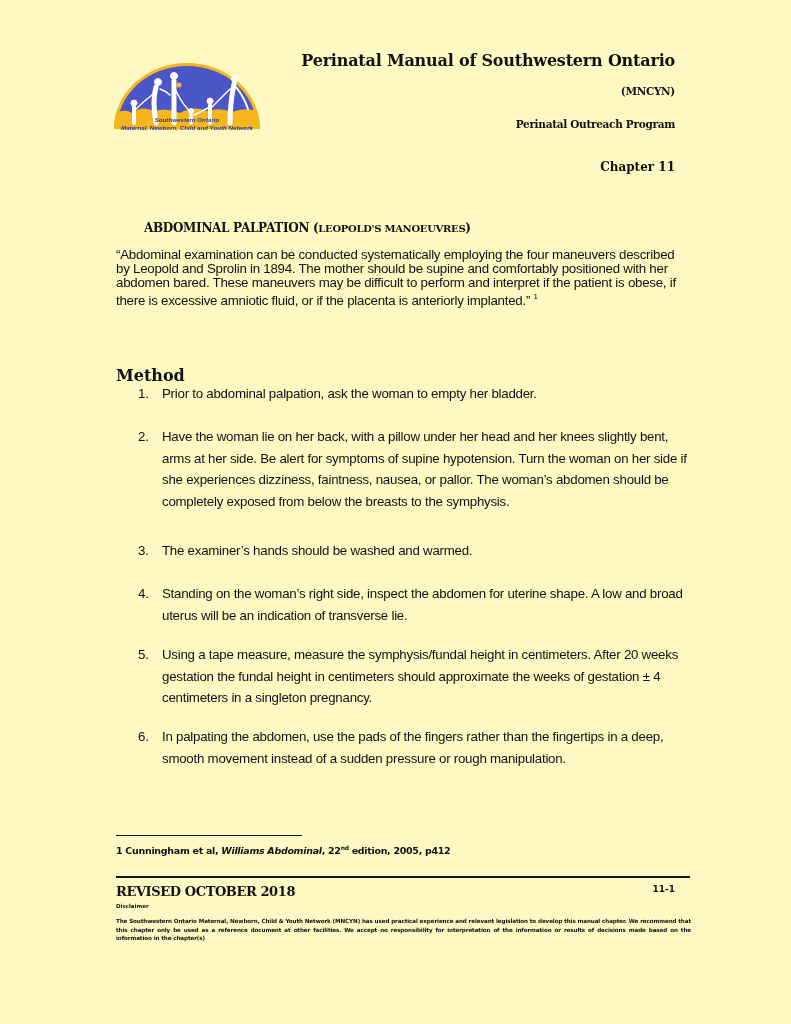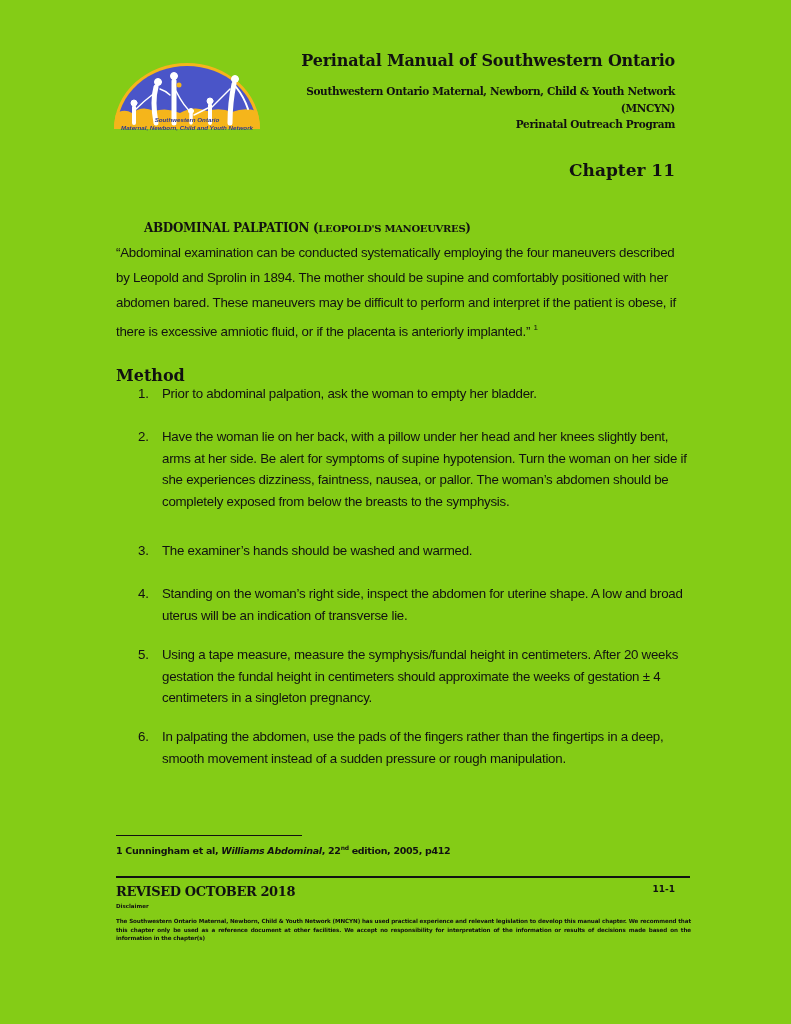--- a/index.html
+++ b/index.html
@@ -1,35 +1,35 @@
 <!DOCTYPE html>
 <html><head>
 <meta charset="utf-8">
 <style>
   html, body { margin: 0; padding: 0; background: #ffffff; }
   body { width: 791px; height: 1024px; position: relative; overflow: hidden; color: #111; }
-  .page { position: absolute; left: 0; top: 0; width: 791px; height: 1024px; background: #84cc16; }
+  .page { position: absolute; left: 0; top: 0; width: 791px; height: 1024px; background: #fef9c3; }
 
   .logo { position: absolute; left: 112px; top: 50px; width: 150px; height: 92px; }
   .logo-text { position: absolute; left: 112px; top: 116px; width: 150px; text-align: center;
     font-family: "Liberation Sans", sans-serif; font-style: italic; font-weight: bold; color: #2e3a8c;
     font-size: 6.2px; line-height: 8px; }
 
   .hdr { position: absolute; right: 116px; text-align: right; font-family: "DejaVu Serif", serif; }
   .hdr-title { top: 51px; font-size: 16px; font-weight: bold; letter-spacing: -0.2px; }
   .hdr-sub1 { top: 83px; font-size: 10.5px; font-weight: bold; letter-spacing: -0.35px; line-height: 17px; width: 380px; }
   .hdr-sub3 { top: 118px; font-size: 10.5px; font-weight: bold; letter-spacing: -0.3px; margin-left: 36px; }
-  .chapter { position: absolute; right: 116px; top: 160px; font-family: "DejaVu Serif", serif; font-size: 17px; font-weight: bold; }
+  .chapter { position: absolute; right: 116px; top: 160px; font-family: "DejaVu Serif", serif; font-size: 12px; font-weight: bold; }
 
   .section-title { position: absolute; left: 116px; top: 221px; font-family: "DejaVu Serif", serif;
     font-size: 12px; font-weight: bold; letter-spacing: -0.3px; margin-left: 28px; }
   .section-title .small { font-size: 10px; }
 
-  .intro { position: absolute; left: 116px; top: 240px; width: 575px; font-family: "Liberation Sans", sans-serif;
-    font-size: 13.3px; line-height: 25px; letter-spacing: -0.25px; }
+  .intro { position: absolute; left: 116px; top: 248px; width: 575px; font-family: "Liberation Sans", sans-serif;
+    font-size: 13.3px; line-height: 14px; letter-spacing: -0.25px; }
   .intro sup { font-size: 8px; vertical-align: 6px; }
 
   .method-h { position: absolute; left: 116px; top: 366px; font-family: "DejaVu Serif", serif; font-size: 16px; font-weight: bold; }
 
   .step { position: absolute; left: 138px; width: 555px; font-family: "Liberation Sans", sans-serif;
     font-size: 13.3px; line-height: 21.6px; letter-spacing: -0.25px; }
   .step .num { position: absolute; left: 0; top: 0; width: 24px; }
   .step .txt { margin-left: 24px; display: block; }
 
   .fn-rule { position: absolute; left: 116px; top: 835px; width: 186px; height: 1px; background: #111; }
@@ -82,21 +82,20 @@
       <path d="M124 26 Q132 36 136 48" stroke-width="2" fill="none"></path>
     </g>
   </svg>
   <div class="logo-text">
     <div>Southwestern Ontario</div>
     <div>Maternal, Newborn, Child and Youth Network</div>
   </div>
 
   <div class="hdr hdr-title">Perinatal Manual of Southwestern Ontario</div>
   <div class="hdr hdr-sub1">
-    <div>Southwestern Ontario Maternal, Newborn, Child &amp; Youth Network</div>
     <div>(MNCYN)</div>
   </div>
   <div class="hdr hdr-sub3">Perinatal Outreach Program</div>
   <div class="chapter">Chapter 11</div>
 
   <div class="section-title"><span>ABDOMINAL PALPATION (</span><span class="small">LEOPOLD'S MANOEUVRES</span><span>)</span></div>
 
   <div class="intro"><span>“Abdominal examination can be conducted systematically employing the four maneuvers described by Leopold and Sprolin in 1894.  The mother should be supine and comfortably positioned with her abdomen bared.  These maneuvers may be difficult to perform and interpret if the patient is obese, if there is excessive amniotic fluid, or if the placenta is anteriorly implanted.”</span> <sup>1</sup></div>
 
   <div class="method-h">Method</div>

